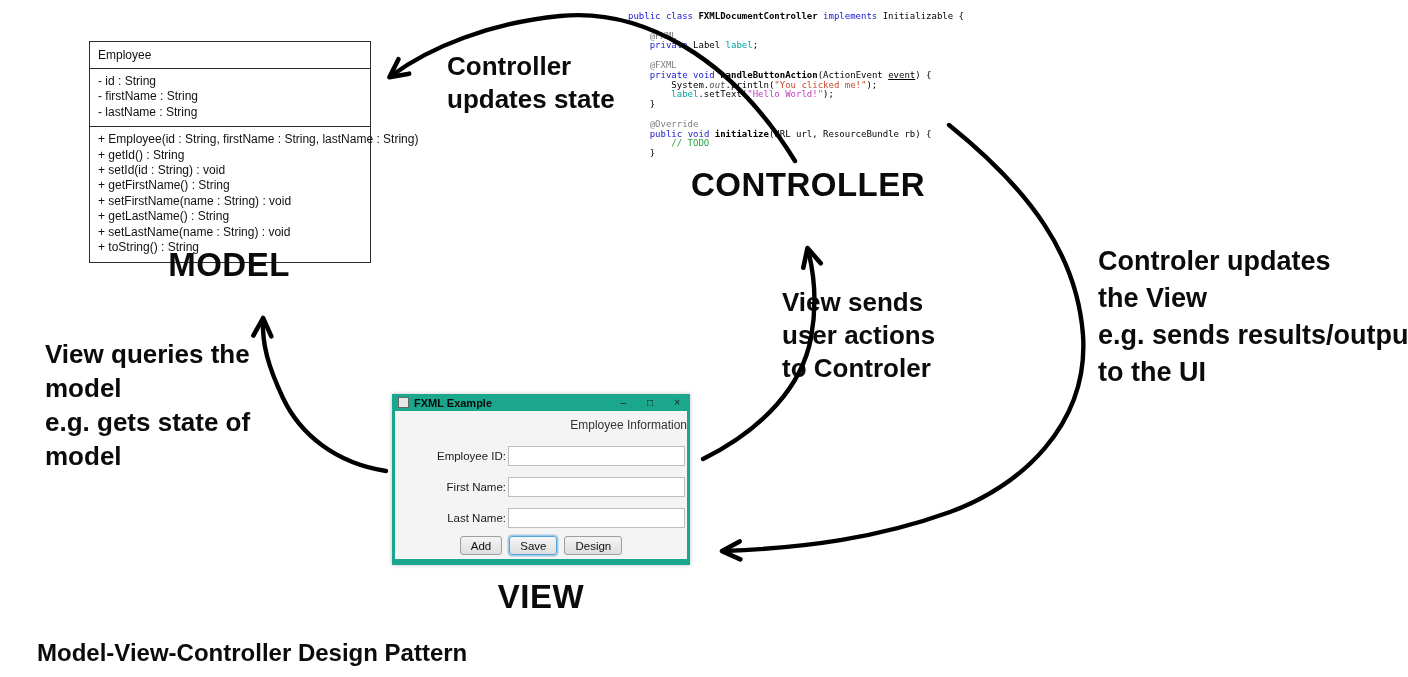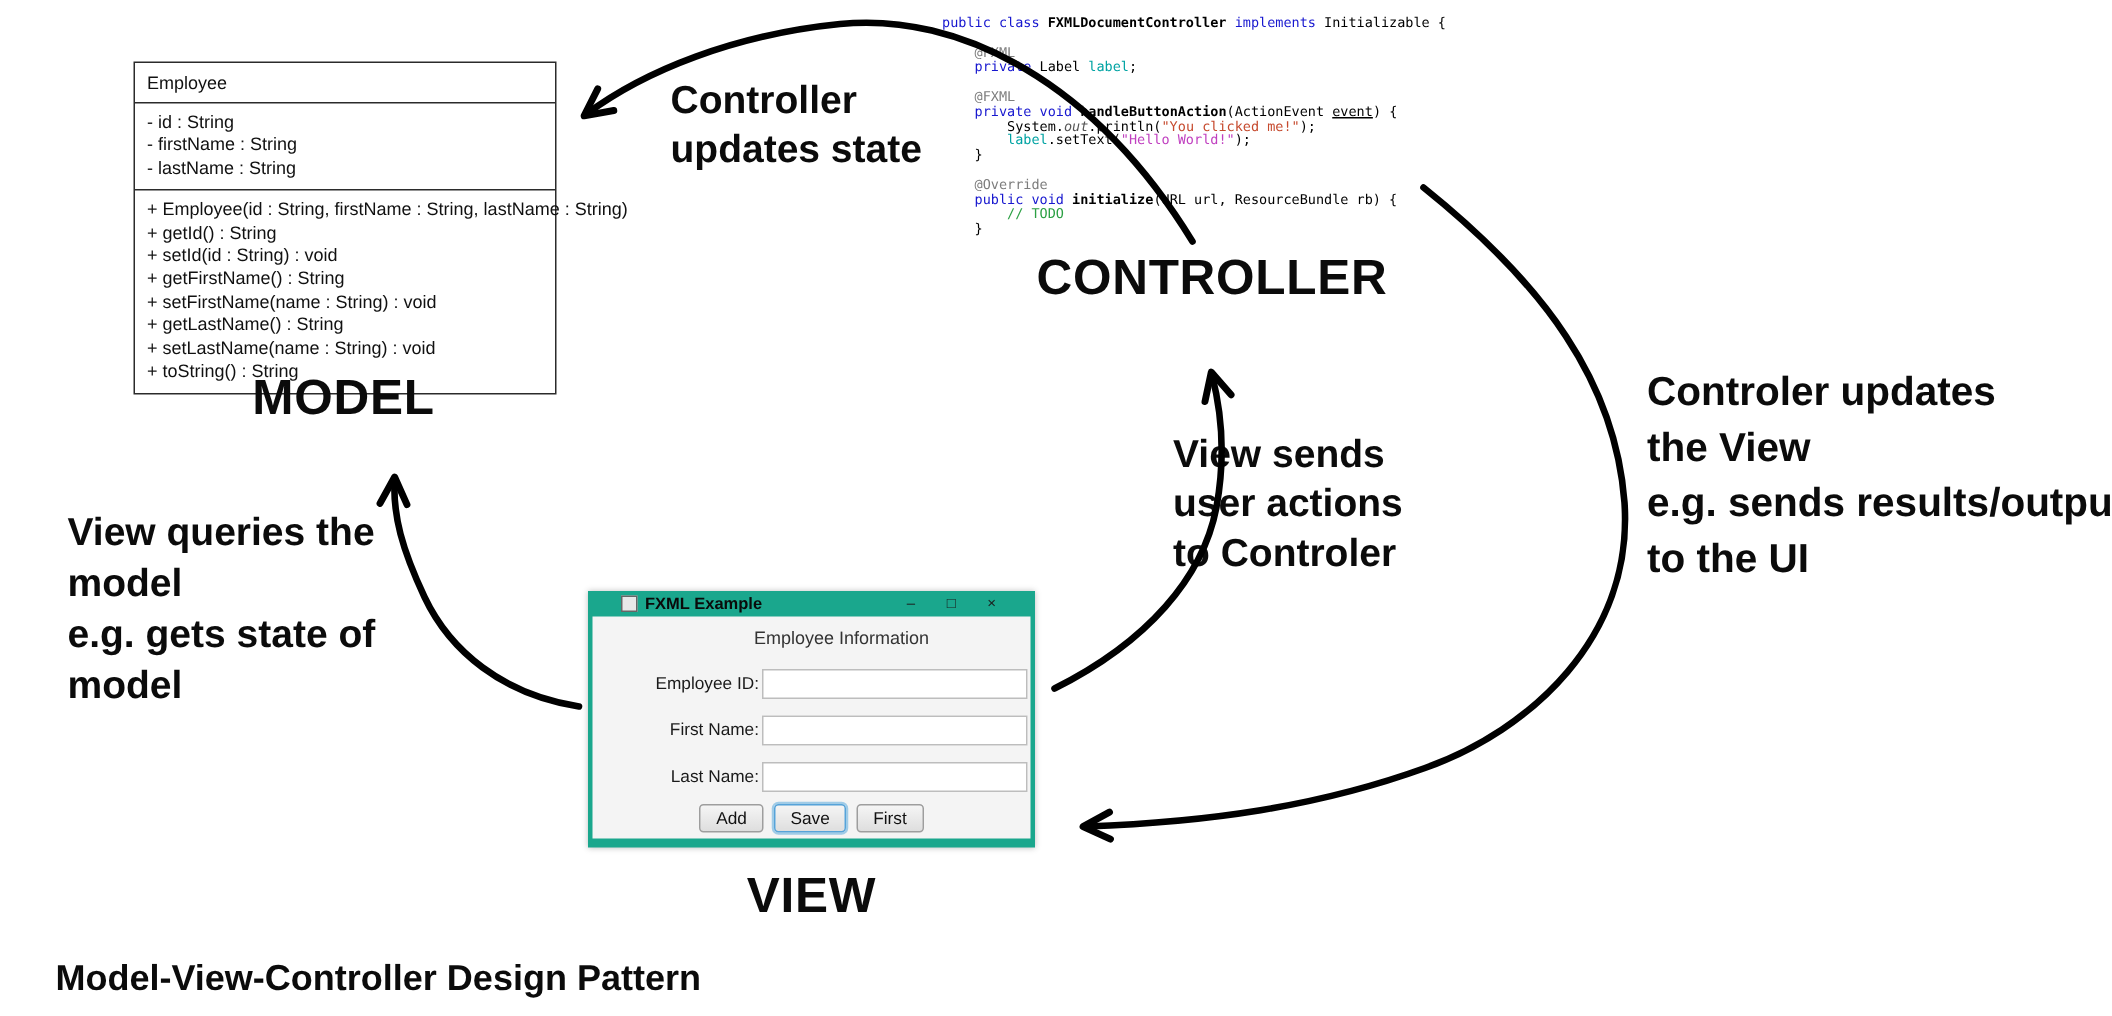--- a/index.html
+++ b/index.html
@@ -46,29 +46,29 @@
   #note-ctrl-model{left:447px;top:50px;}
   #note-view-ctrl{left:782px;top:286px;}
   #note-ctrl-view{left:1098px;top:243px;line-height:37px;font-size:27px;}
   #note-view-model{left:45px;top:337px;line-height:34px;}
 
   
   .fx-window{position:absolute;left:392px;top:394px;width:298px;height:171px;
              background:#1aa78d;z-index:2;box-sizing:border-box;
              box-shadow:0 0 4px rgba(0,0,0,0.25);}
   .fx-titlebar{height:17px;display:flex;align-items:center;
-               padding:0 22px;background:#1aa78d;}
+               padding:0 6px;background:#1aa78d;}
   .fx-app-icon{width:9px;height:9px;background:#e8e8e8;border:1px solid #666;
                margin-right:5px;flex:none;}
   .fx-title{font-size:11px;font-weight:bold;color:#0a0a0a;flex:1;}
   .fx-controls{display:flex;gap:21px;margin-right:4px;}
   .fx-controls span{font-size:10px;color:#1c1c1c;line-height:10px;cursor:default;}
   .fx-content{position:relative;margin:0 3px 3px;background:#f4f4f4;
               height:148px;box-sizing:border-box;padding-top:7px;}
-  .fx-heading{text-align:center;font-size:12px;color:#333;height:18px;margin-left:40px;}
+  .fx-heading{text-align:right;font-size:12px;color:#333;height:18px;margin-left:40px;}
   .fx-row{display:flex;align-items:center;margin:9px 2px 0 0;height:22px;padding-left:39px;}
   .fx-row label{width:72px;text-align:right;font-size:11.5px;color:#1a1a1a;
                 margin-right:2px;flex:none;}
   .fx-row input{flex:1;height:20px;box-sizing:border-box;
                 border:1px solid #bdbdbd;background:#fff;font-size:11px;
                 padding:0 3px;outline:none;}
   .fx-btnrow{display:flex;justify-content:center;gap:7px;margin-top:7px;}
   .fx-btn{font-family:"Liberation Sans",sans-serif;font-size:11.5px;color:#111;
           background:linear-gradient(#f5f5f5,#dedede);
           border:1px solid #9e9e9e;border-radius:3px;height:19px;
@@ -156,21 +156,21 @@
         <label>First Name:</label>
         <input value="" style="">
       </div>
       <div class="fx-row">
         <label>Last Name:</label>
         <input value="" style="">
       </div>
       <div class="fx-btnrow">
         <button class="fx-btn">Add</button>
         <button class="fx-btn focused">Save</button>
-        <button class="fx-btn">First</button>
+        <button class="fx-btn">Design</button>
       </div>
     </div>
   </div>
   <div class="big-label" id="view-label">VIEW</div>
 
   <div class="note" id="note-ctrl-model">
       <div>Controller</div>
       <div>updates state</div>
     </div>
   <div class="note" id="note-view-ctrl">

